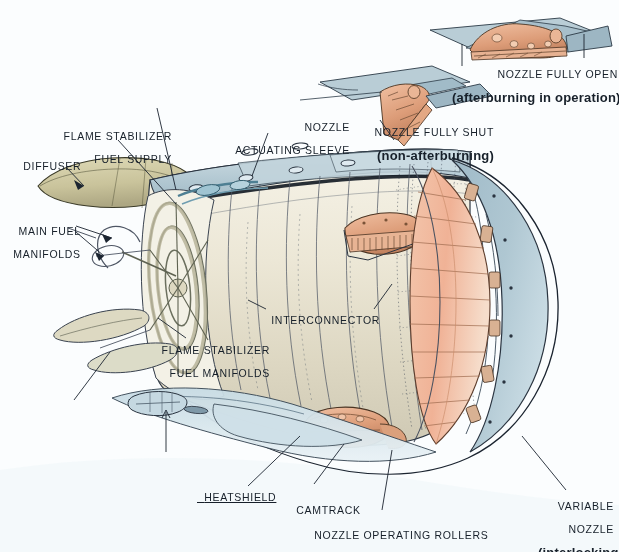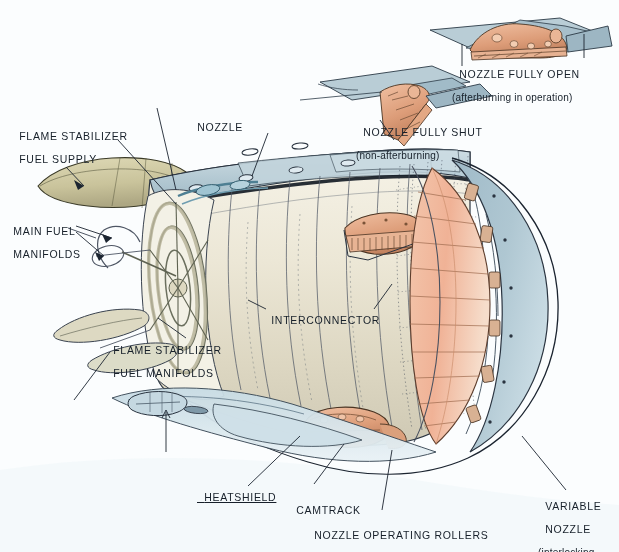--- a/index.html
+++ b/index.html
@@ -20,25 +20,26 @@
     font-family:"Liberation Sans", sans-serif;
     font-size:10.5px;
     letter-spacing:0.7px;
     line-height:11.5px;
     white-space:pre;
     text-transform:uppercase;
     pointer-events:none;
   }
   .lbl .sub{
     display:block;
-    font-size:10px;
+    font-size:13px;
     letter-spacing:0.2px;
     text-transform:none;
+    font-weight:bold;
   }
-  .ctr{text-align:left;}
+  .ctr{text-align:right;}
 </style>
 </head>
 <body>
 
 <div id="stage">
 
 <svg width="619" height="552" viewBox="0 0 619 552">
   <defs>
     <linearGradient id="gCasing" x1="0" y1="0" x2="0" y2="1">
       <stop offset="0" stop-color="#f6f3e8"></stop>
@@ -369,31 +370,35 @@
     <polygon points="104,256 95,252 99,261"></polygon>
   </g>
 </svg>
 
 
 <div class="lbl ctr" style="left:12px;top:119px;width:160px;">
   <span>FLAME STABILIZER</span><br>
   <span>FUEL SUPPLY</span>
 </div>
 
-
-<div class="lbl" style="left:6px;top:214px;">
+<div class="lbl" style="left:16px;top:149px;">
+  <span>DIFFUSER</span>
+</div>
+
+<div class="lbl" style="left:6px;top:214px;text-align:right;">
   <span>MAIN FUEL</span><br>
   <span>MANIFOLDS</span>
 </div>
 
 <div class="lbl ctr" style="left:190px;top:110px;width:160px;">
   <span>NOZZLE</span><br>
-</div>
-
-<div class="lbl ctr" style="left:356px;top:115px;width:150px;">
+  <span>ACTUATING SLEEVE</span>
+</div>
+
+<div class="lbl ctr" style="left:344px;top:115px;width:150px;">
   <span>NOZZLE FULLY SHUT</span>
   <span class="sub">(non-afterburning)</span>
 </div>
 
 <div class="lbl ctr" style="left:452px;top:57px;width:166px;">
   <span>NOZZLE FULLY OPEN</span>
   <span class="sub">(afterburning in operation)</span>
 </div>
 
 <div class="lbl" style="left:264px;top:303px;">

